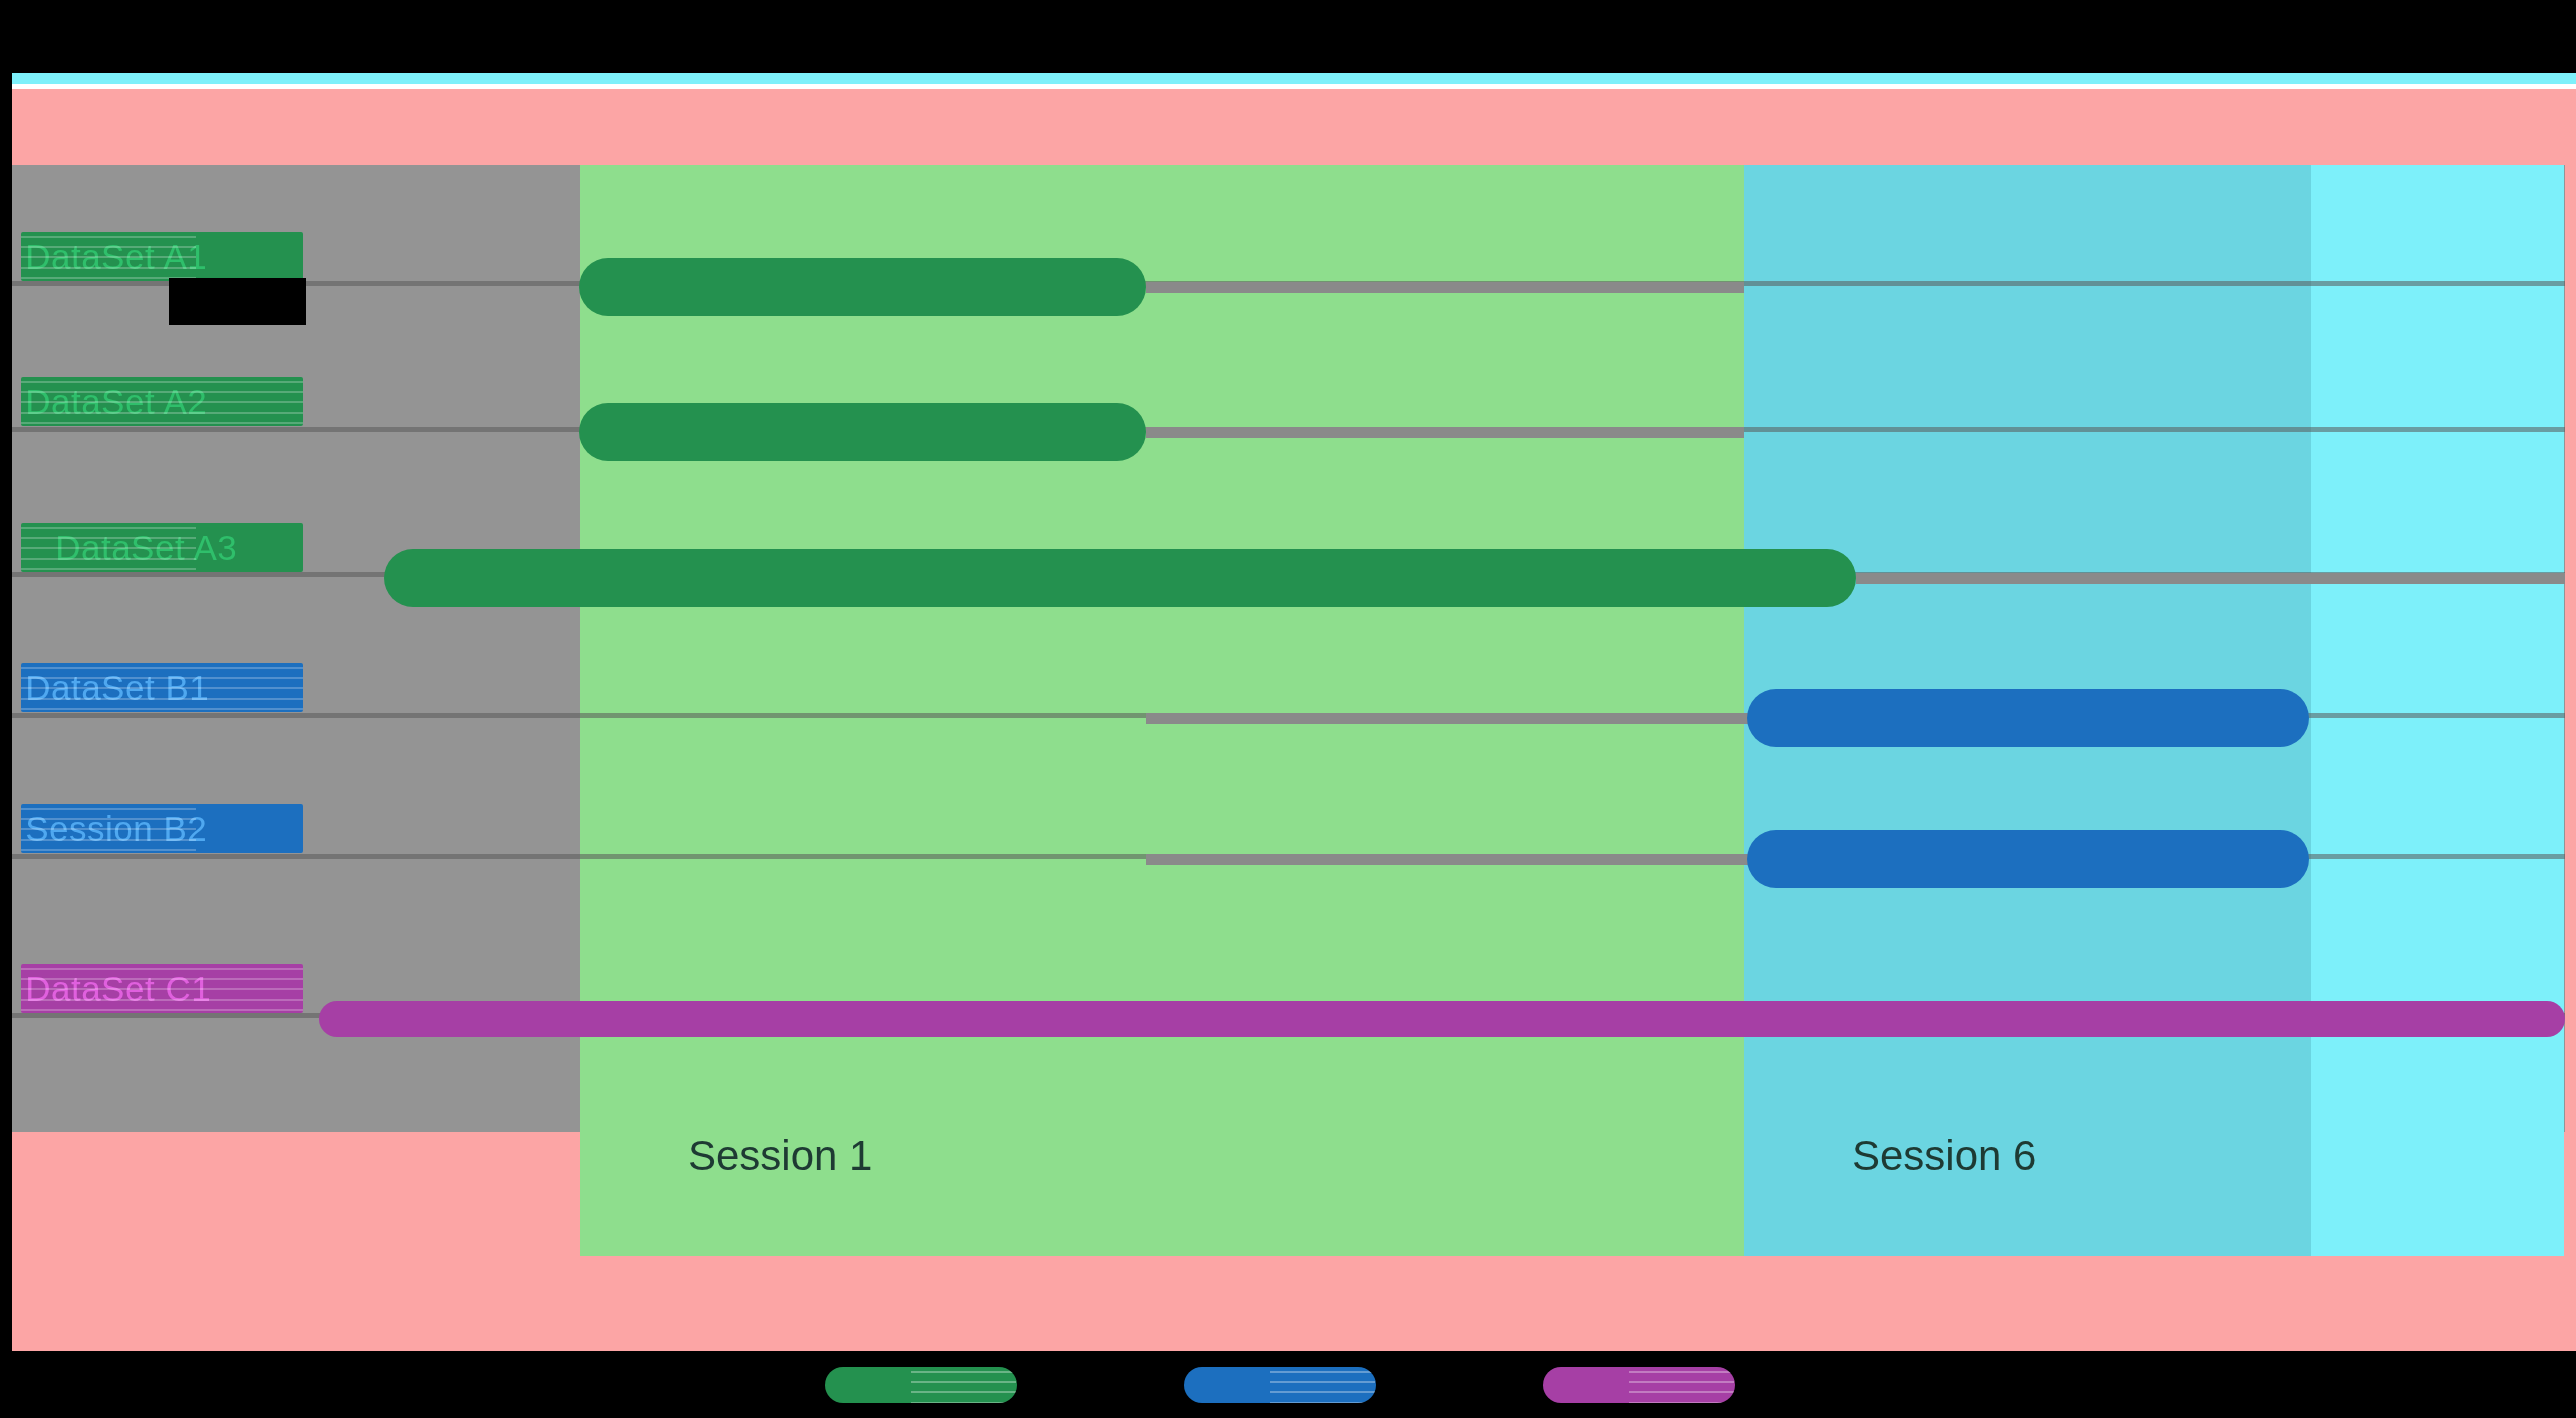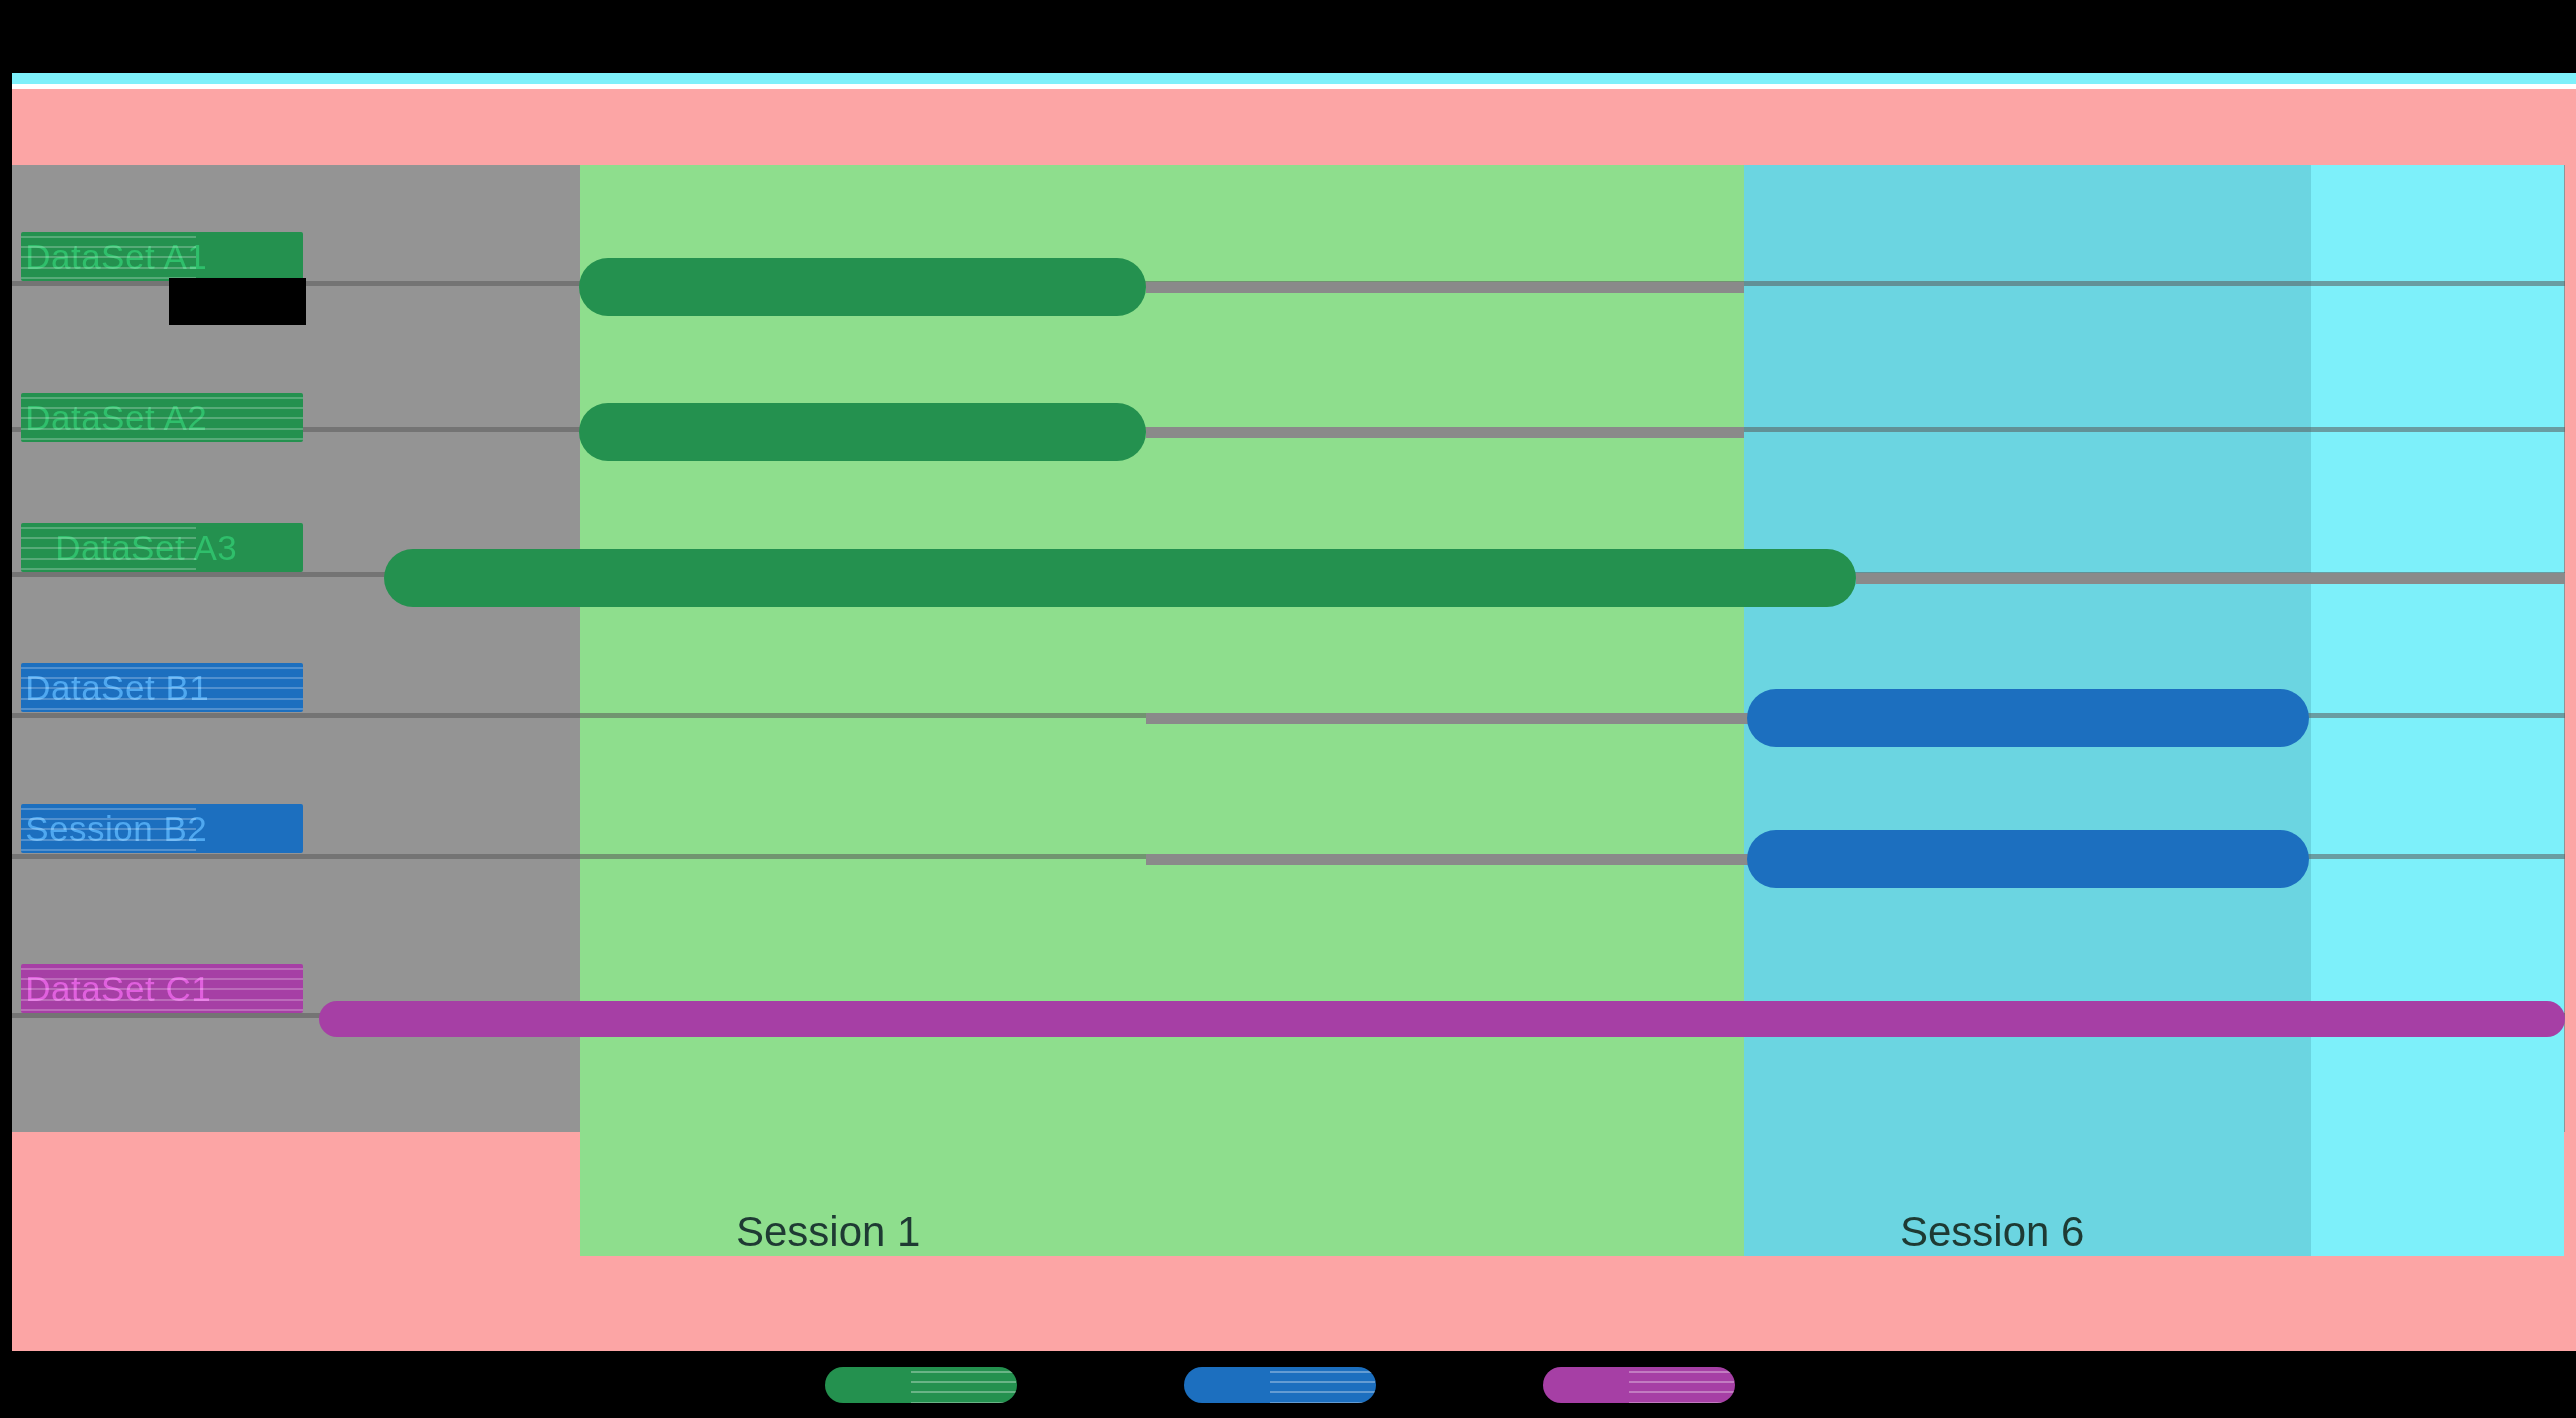--- a/index.html
+++ b/index.html
@@ -108,21 +108,21 @@
   .bar.magenta { background:#A63FA5; }
   .connector.green   { background:#8A8A8A; }
   .connector.blue    { background:#8A8A8A; }
 
   
   .bar.flat { top:24.4px; height:36px; border-radius:18px; }
 
   
   .session-caption {
     position:absolute; top:1059px; height:124px;
-    display:flex; align-items:flex-end;margin-left:48px;
+    display:flex; align-items:flex-start;
   }
   .session-caption .cap {
     font-size:42px; color:#1E3A33; padding-left:108px;
     white-space:nowrap;
   }
   .cap-band { position:absolute; top:1059px; height:124px; }
 
   
   .legend {
     position:absolute; left:0; top:1351px;
@@ -170,21 +170,21 @@
           <div class="gridline" style="top: 548px;"></div>
           <div class="gridline" style="top: 689px;"></div>
           <div class="gridline" style="top: 848px;"></div>
         </div>
 
       <div class="labelcol" id="labelcol">
           <div class="row-label" style="top: 67px; background: rgb(36, 145, 79);">
             <span class="redact-txt" style="color: rgb(47, 191, 107);">DataSet A1</span>
             <span class="redact-scan narrow"></span>
           </div>
-          <div class="row-label" style="top: 212px; background: rgb(36, 145, 79); margin-top: 16px;">
+          <div class="row-label" style="top: 212px; background: rgb(36, 145, 79);">
             <span class="redact-txt" style="color: rgb(47, 191, 107);">DataSet A2</span>
             <span class="redact-scan"></span>
           </div>
           <div class="row-label" style="top: 358px; background: rgb(36, 145, 79);">
             <span class="redact-txt" style="color: rgb(47, 191, 107); margin-left: 30px;">DataSet A3</span>
             <span class="redact-scan narrow"></span>
           </div>
           <div class="row-label" style="top: 498px; background: rgb(28, 111, 191);">
             <span class="redact-txt" style="color: rgb(79, 168, 240);">DataSet B1</span>
             <span class="redact-scan"></span>

